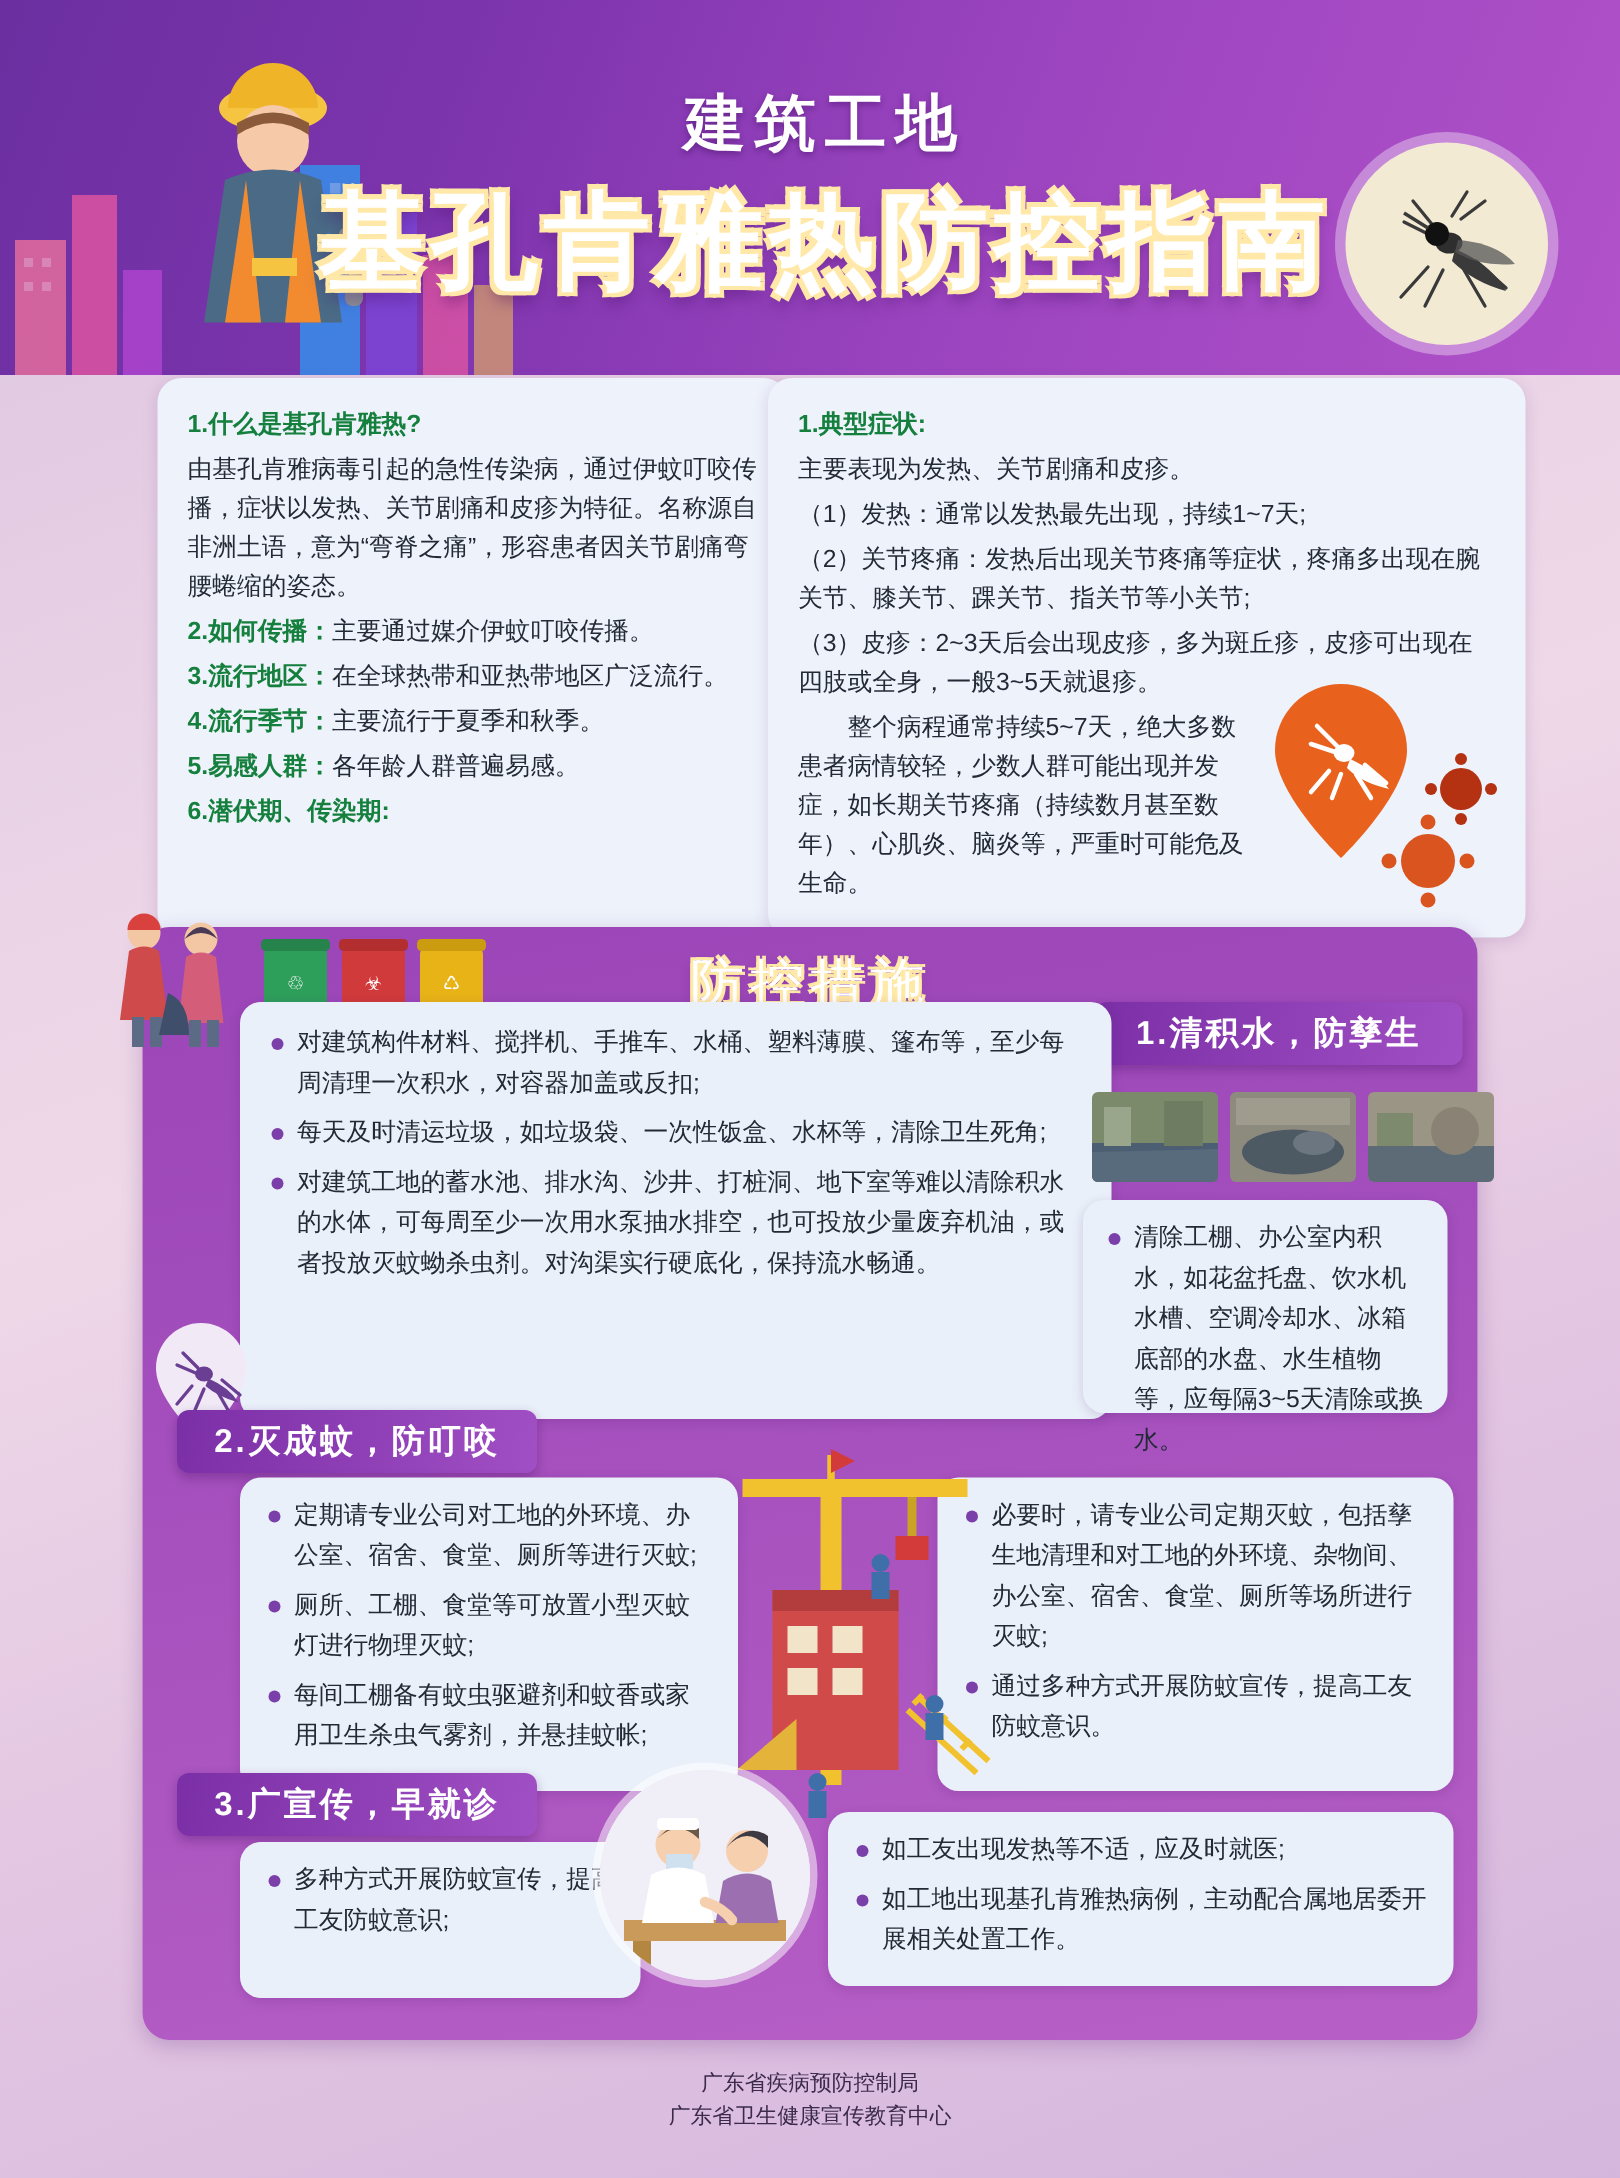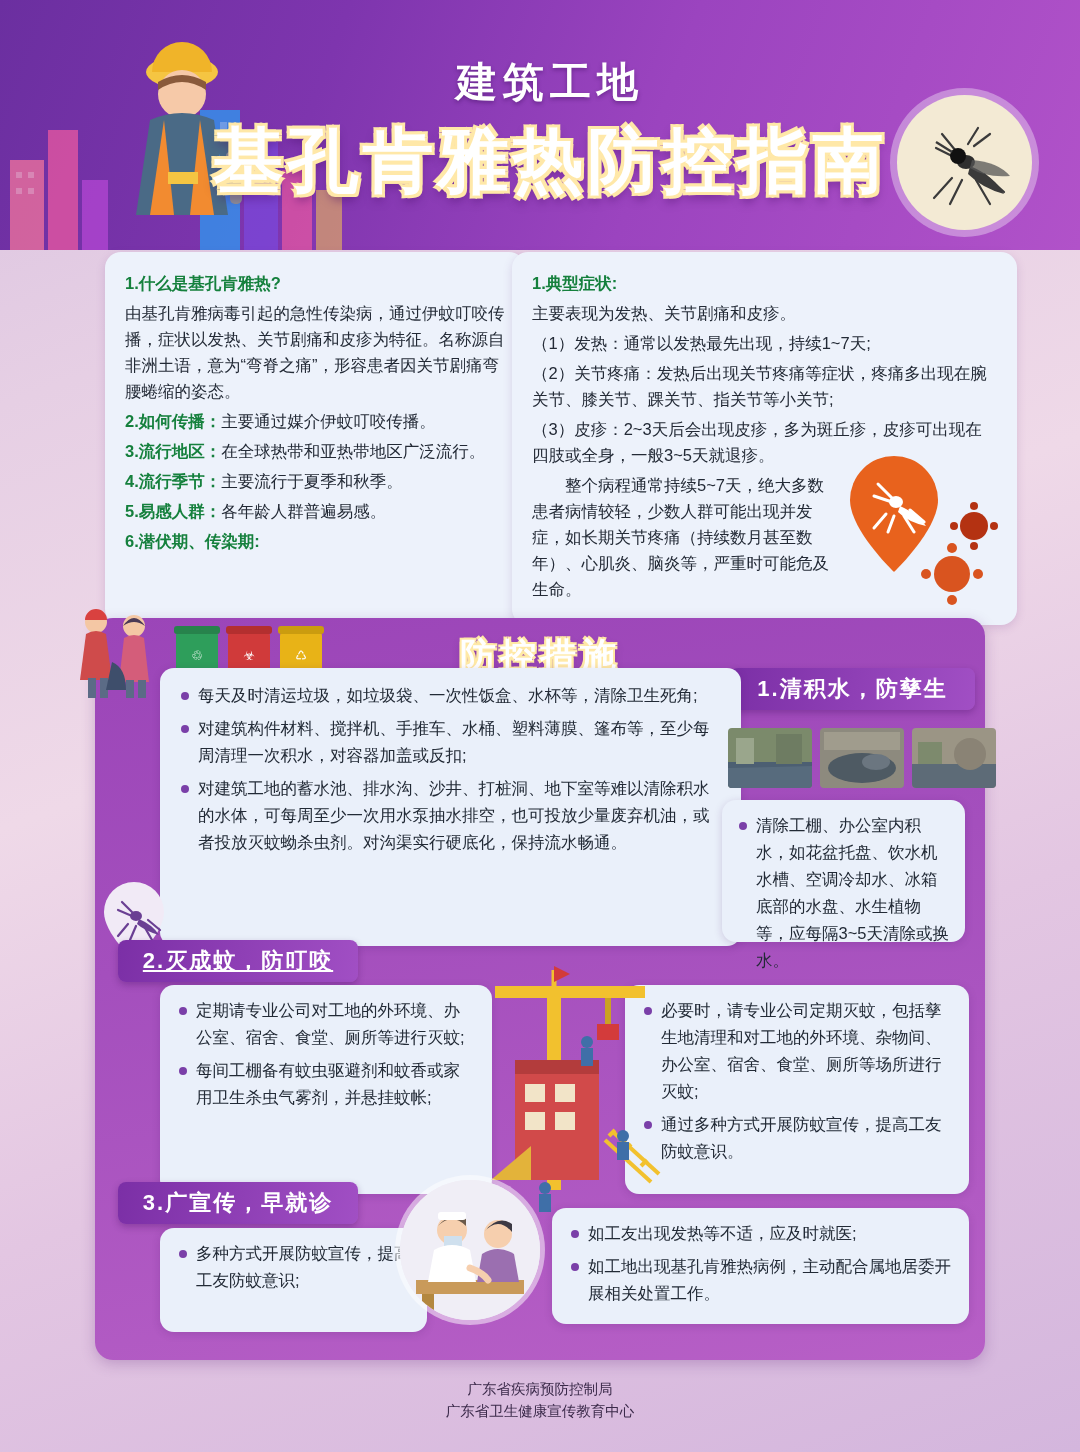--- a/index.html
+++ b/index.html
@@ -54,21 +54,21 @@
   }
 
   
   .measures{
     position:absolute;left:95px;top:618px;width:890px;height:742px;border-radius:18px;
     background:linear-gradient(170deg,#9b45b8 0%,#a44fbd 40%,#b75fc6 100%);
     box-shadow:0 4px 14px rgba(90,30,120,.25);
   }
   .measures-title{
     position:absolute;left:0;right:0;top:14px;text-align:center;
-    font-size:36px;font-weight:bold;color:#fff;letter-spacing:4px;
+    font-size:36px;font-weight:normal;color:#fff;letter-spacing:4px;
     text-shadow:-2px -2px 0 #ffe9a6,2px -2px 0 #ffe9a6,-2px 2px 0 #ffe9a6,2px 2px 0 #ffe9a6,0 4px 8px rgba(70,12,100,.35);
   }
   .wcard{
     position:absolute;background:#eaf0fa;border-radius:14px;
     box-shadow:0 2px 8px rgba(70,20,100,.18);
   }
   .wcard p{margin:0 0 6px 0;font-size:16.5px;line-height:27px;color:#222a36;}
   .bullet{position:relative;padding-left:20px;}
   .bullet:before{
     content:"";position:absolute;left:3px;top:10px;width:8px;height:8px;border-radius:50%;
@@ -243,22 +243,22 @@
     <g fill="#fff" font-size="13" font-family="sans-serif" text-anchor="middle">
       <text x="25" y="40">♲</text>
         <text x="77" y="40">☣</text>
         <text x="129" y="40">♺</text>
     </g>
   </svg>
 
   <div class="tagpill" style="left:730px;top:668px;width:205px;justify-content:center;">1.清积水，防孳生</div>
 
   <div class="wcard" style="left:160px;top:668px;width:545px;height:250px;padding:14px 18px;">
+    <p class="bullet">对建筑构件材料、搅拌机、手推车、水桶、塑料薄膜、篷布等，至少每周清理一次积水，对容器加盖或反扣;</p>
     <p class="bullet">每天及时清运垃圾，如垃圾袋、一次性饭盒、水杯等，清除卫生死角;</p>
-    <p class="bullet">对建筑构件材料、搅拌机、手推车、水桶、塑料薄膜、篷布等，至少每周清理一次积水，对容器加盖或反扣;</p>
     <p class="bullet">对建筑工地的蓄水池、排水沟、沙井、打桩洞、地下室等难以清除积水的水体，可每周至少一次用水泵抽水排空，也可投放少量废弃机油，或者投放灭蚊蚴杀虫剂。对沟渠实行硬底化，保持流水畅通。</p>
   </div>
 
   <div class="photos" style="left:728px;top:728px;">
     <div class="photo">
       <svg viewBox="0 0 84 60" width="84" height="60">
           <rect width="84" height="60" fill="#7b8a6b"></rect>
           <rect y="34" width="84" height="26" fill="#4c5f72"></rect>
           <rect x="8" y="10" width="18" height="26" fill="#9aa68c"></rect>
           <rect x="48" y="6" width="26" height="30" fill="#6e7c62"></rect>
@@ -294,24 +294,25 @@
         <path d="M18 30 L32 36"></path>
       <path d="M28 44 L18 56"></path>
         <path d="M36 46 L30 60"></path>
       <path d="M44 46 L52 60"></path>
         <path d="M48 40 L60 50"></path>
     </g>
     <ellipse cx="36" cy="36" rx="6" ry="5" fill="#6a3f93"></ellipse>
     <path d="M39 39 q14 6 20 16 q-14 -4 -22 -11 z" fill="#6a3f93"></path>
   </svg>
 
-  <div class="tagpill" style="left:118px;top:940px;width:200px;justify-content:center;text-decoration:underline;">2.灭成蚊，防叮咬</div>
+  <div class="tagpill" style="left:118px;top:940px;width:200px;justify-content:center;">2.灭成蚊，防叮咬</div>
 
   <div class="wcard" style="left:160px;top:985px;width:300px;height:185px;padding:12px 16px;">
     <p class="bullet">定期请专业公司对工地的外环境、办公室、宿舍、食堂、厕所等进行灭蚊;</p>
+    <p class="bullet">厕所、工棚、食堂等可放置小型灭蚊灯进行物理灭蚊;</p>
     <p class="bullet">每间工棚备有蚊虫驱避剂和蚊香或家用卫生杀虫气雾剂，并悬挂蚊帐;</p>
   </div>
 
   <div class="wcard" style="left:625px;top:985px;width:312px;height:185px;padding:12px 16px;">
     <p class="bullet">必要时，请专业公司定期灭蚊，包括孳生地清理和对工地的外环境、杂物间、办公室、宿舍、食堂、厕所等场所进行灭蚊;</p>
     <p class="bullet">通过多种方式开展防蚊宣传，提高工友防蚊意识。</p>
   </div>
 
   <svg class="crane" viewBox="0 0 230 265">
     <rect x="92" y="40" width="14" height="200" fill="#f2c12e"></rect>

